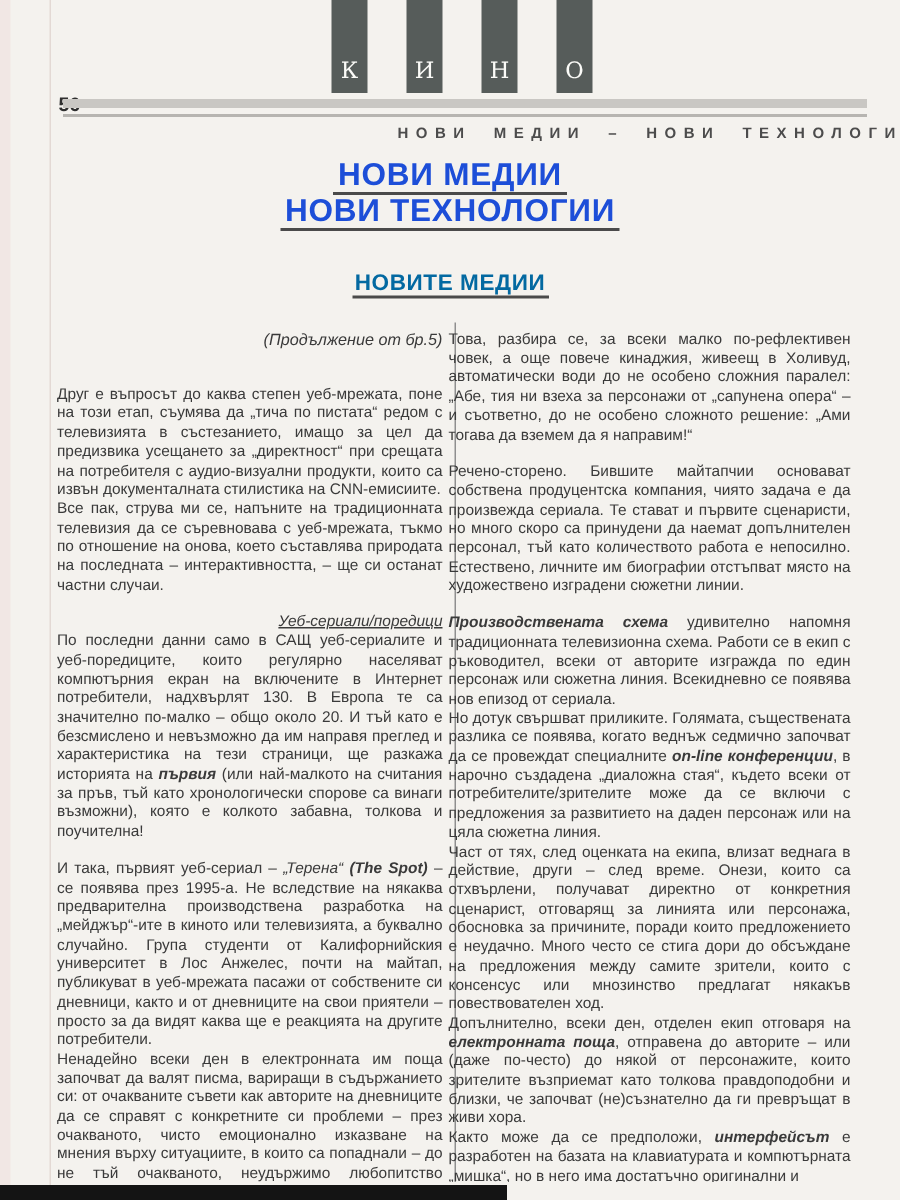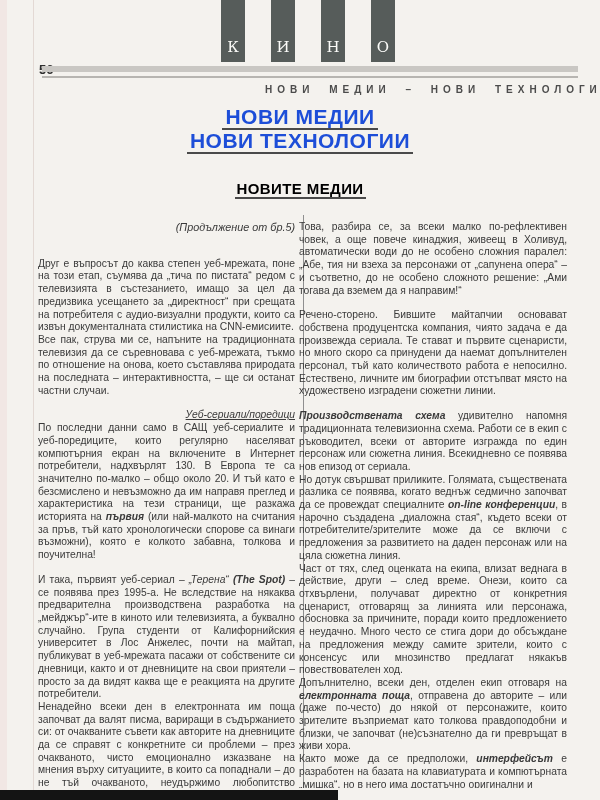--- a/index.html
+++ b/index.html
@@ -18,21 +18,21 @@
   .rule-thick{position:absolute;left:42px;top:66px;width:536px;height:6px;background:#c9c7c3;}
   .rule-thin{position:absolute;left:42px;top:76px;width:536px;height:2px;background:#b7b5b1;}
   .sechead{position:absolute;left:14px;top:84px;width:100%;text-align:right;
            font-size:10px;font-weight:bold;letter-spacing:5px;word-spacing:7px;color:#4c4c4c;}
 
   
   .titlewrap{position:absolute;left:0;top:106px;width:100%;text-align:center;}
   .title-line{display:inline-block;font-size:21px;font-weight:bold;color:#1d4ed8;
               letter-spacing:.5px;border-bottom:2px solid #4a4a4a;padding:0 3px;line-height:22px;}
   .subtitlewrap{position:absolute;left:0;top:180px;width:100%;text-align:center;}
-  .subtitle{display:inline-block;font-size:15px;font-weight:bold;color:#000000;
+  .subtitle{display:inline-block;font-size:15px;font-weight:bold;color:#0369a1;
             letter-spacing:.4px;border-bottom:2px solid #4a4a4a;padding:0 2px;line-height:17px;}
 
   
   .columns{position:absolute;left:38px;top:221px;width:540px;height:567px;display:flex;overflow:hidden;}
   .col-left{width:257px;}
   .col-right{width:268px;margin-left:4px;}
   .divider{position:absolute;left:303px;top:215px;width:1px;height:573px;background:#8f8f8f;}
 
   .para{margin:0;font-size:10.3px;line-height:12.7px;text-align:justify;color:#3a3a3a;}
   .cont{font-style:italic;margin-bottom:24px;text-align:right;font-size:10.8px;}

